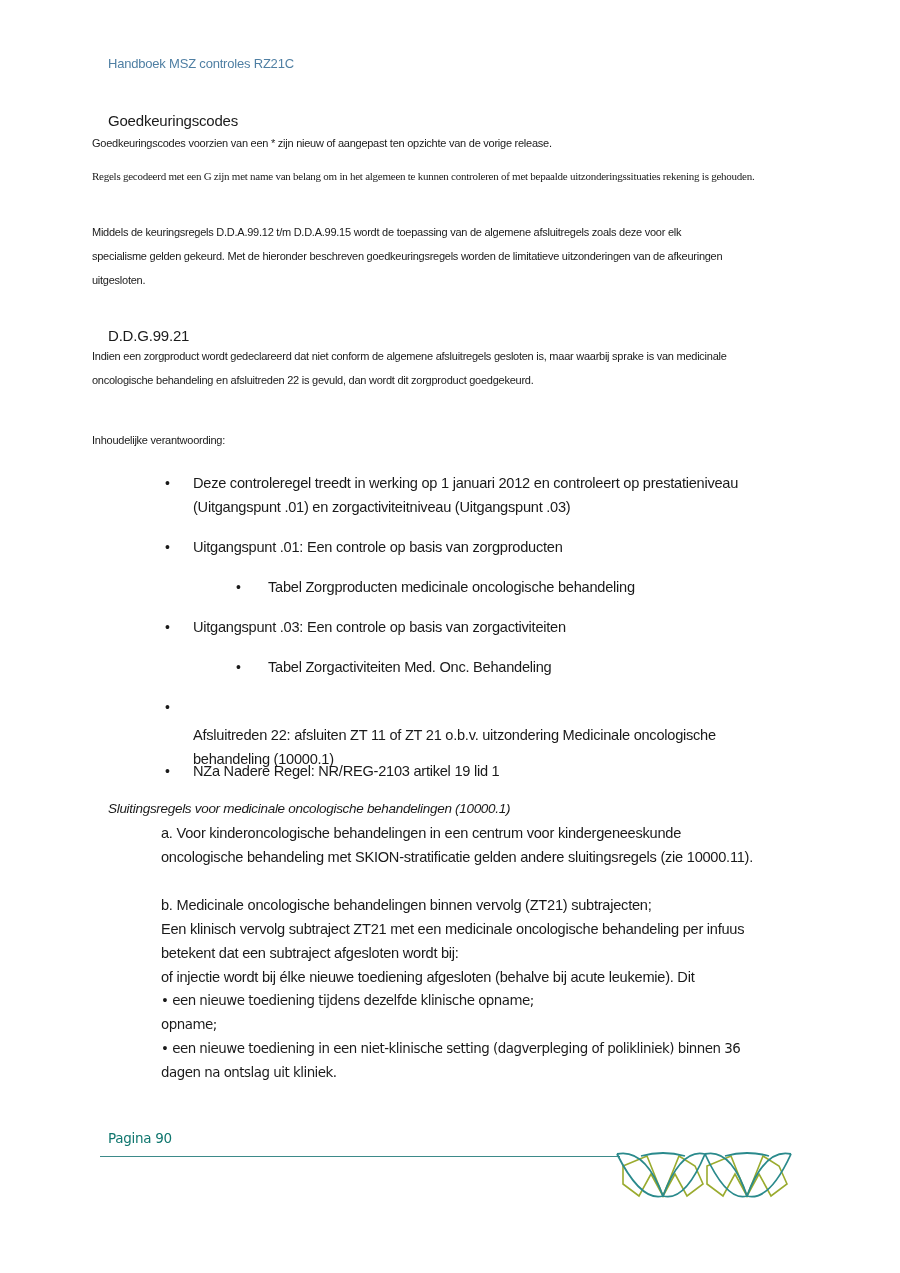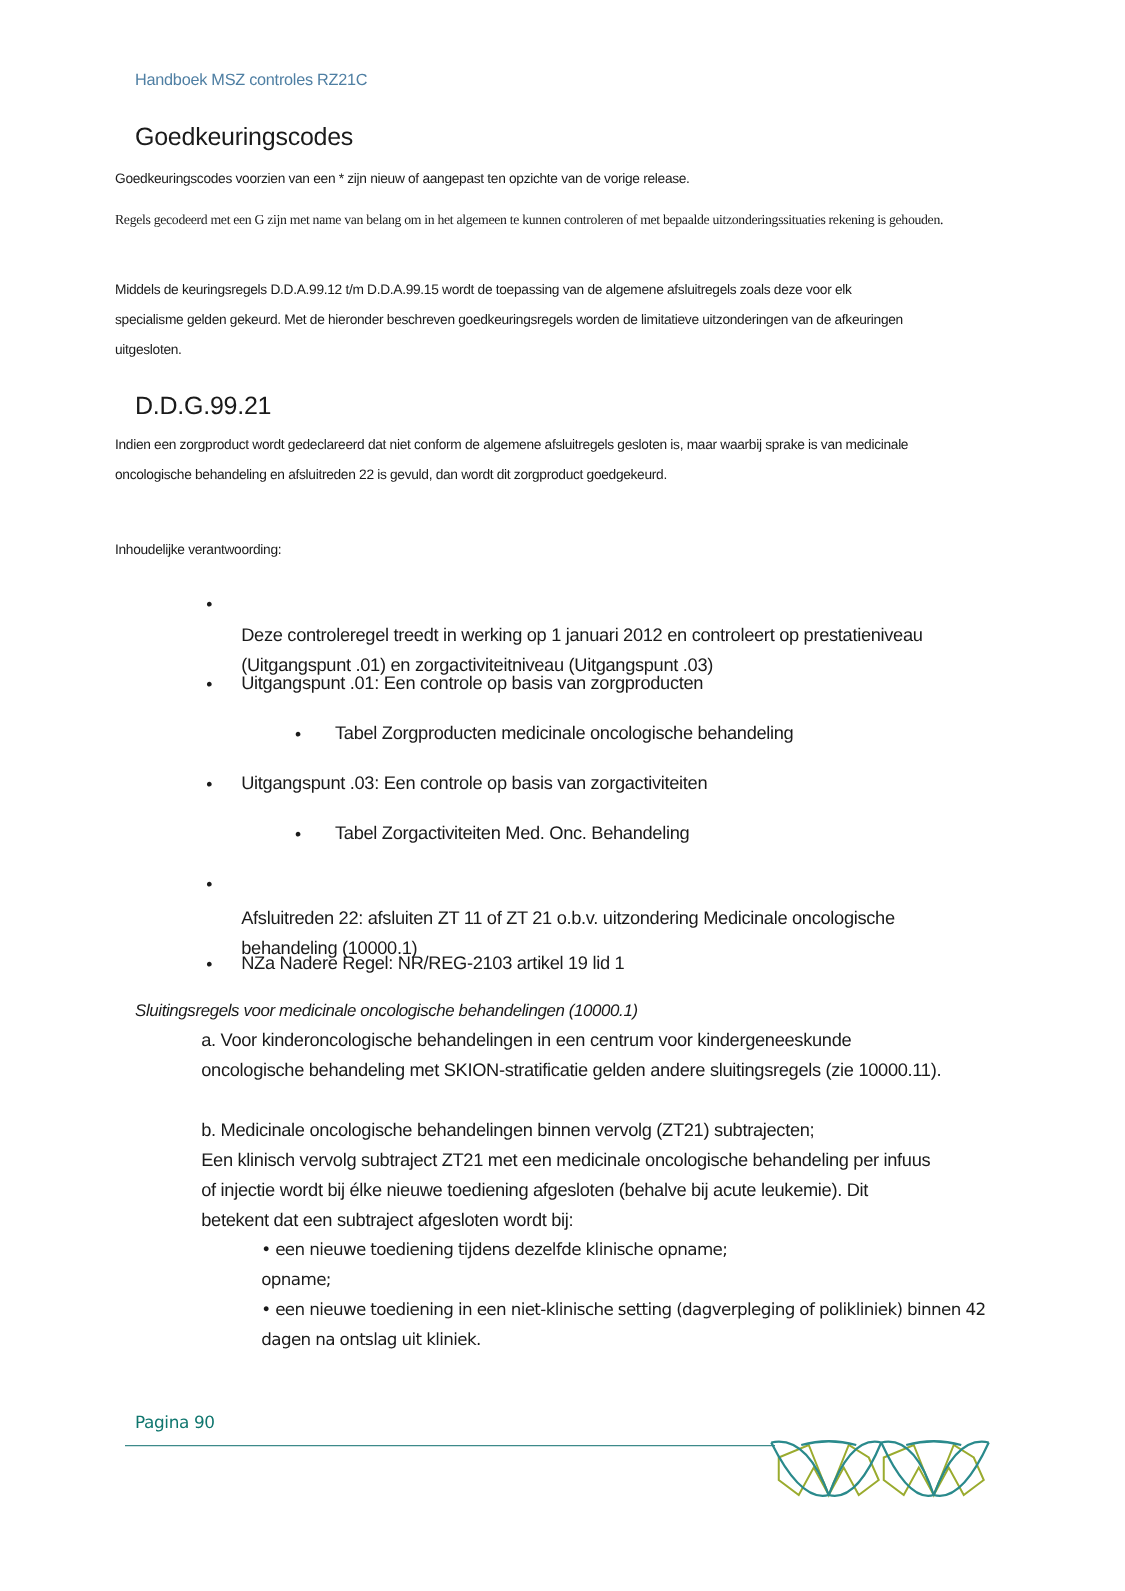--- a/index.html
+++ b/index.html
@@ -22,24 +22,25 @@
     }
     .abs { position: absolute; margin: 0; }
     .running-header {
       left: 108px; top: 56px;
       font-size: 13px;
       color: #4f7fa3;
       letter-spacing: -0.2px;
     }
     .h1 {
       left: 108px;
-      font-size: 20px;
+      font-size: 15px;
       font-weight: normal;
       color: #1a1a1a;
       letter-spacing: -0.2px;
+      margin-top: 13px;
     }
     .p {
       left: 92px;
       width: 690px;
       font-size: 11px;
       line-height: 24px;
       letter-spacing: -0.25px;
     }
     .bullet-row {
       position: absolute;
@@ -72,21 +73,20 @@
       width: 650px;
       font-size: 14.6px;
       line-height: 24px;
       letter-spacing: -0.25px;
     }
     .indent-block .line { display: block; white-space: nowrap; }
     .calibri-like {
       font-family: "DejaVu Sans", sans-serif;
       font-size: 13.4px;
       letter-spacing: -0.5px;
-      margin-left: 48px;
     }
     .footer-label {
       left: 108px; top: 1130px;
       font-family: "DejaVu Sans", sans-serif;
       font-size: 13.5px;
       color: #0f766e;
       letter-spacing: -0.3px;
     }
     .footer-line {
       left: 100px; top: 1156px;
@@ -111,21 +111,21 @@
   <p class="abs p" style="top:220px; width:640px;">Middels de keuringsregels D.D.A.99.12 t/m D.D.A.99.15 wordt de toepassing van de algemene afsluitregels zoals deze voor elk specialisme gelden gekeurd. Met de hieronder beschreven goedkeuringsregels worden de limitatieve uitzonderingen van de afkeuringen uitgesloten.</p>
 
   <h1 class="abs h1" style="top:314px;">D.D.G.99.21</h1>
 
   <p class="abs p" style="top:344px; width:680px;">Indien een zorgproduct wordt gedeclareerd dat niet conform de algemene afsluitregels gesloten is, maar waarbij sprake is van medicinale oncologische behandeling en afsluitreden 22 is gevuld, dan wordt dit zorgproduct goedgekeurd.</p>
 
   <p class="abs p" style="top:428px;">Inhoudelijke verantwoording:</p>
 
   <div class="bullet-row" style="top:471px;">
     <span class="dot">•</span>
-    <span class="txt" style="width:590px;margin-top:26px;">Deze controleregel treedt in werking op 1 januari 2012 en controleert op prestatieniveau (Uitgangspunt .01) en zorgactiviteitniveau (Uitgangspunt .03)</span>
+    <span class="txt" style="width:590px;">Deze controleregel treedt in werking op 1 januari 2012 en controleert op prestatieniveau (Uitgangspunt .01) en zorgactiviteitniveau (Uitgangspunt .03)</span>
   </div>
 
   <div class="bullet-row" style="top:535px;">
     <span class="dot">•</span>
     <span class="txt">Uitgangspunt .01: Een controle op basis van zorgproducten</span>
   </div>
 
   <div class="bullet-row nested" style="top:575px;">
     <span class="dot">•</span>
     <span class="txt">Tabel Zorgproducten medicinale oncologische behandeling</span>
@@ -154,25 +154,25 @@
   <p class="abs italic-head" style="top:801px;">Sluitingsregels voor medicinale oncologische behandelingen (10000.1)</p>
 
   <div class="abs indent-block" style="top:821px;">
     <span class="line">a. Voor kinderoncologische behandelingen in een centrum voor kindergeneeskunde</span>
     <span class="line">oncologische behandeling met SKION-stratificatie gelden andere sluitingsregels (zie 10000.11).</span>
   </div>
 
   <div class="abs indent-block" style="top:893px;">
     <span class="line">b. Medicinale oncologische behandelingen binnen vervolg (ZT21) subtrajecten;</span>
     <span class="line">Een klinisch vervolg subtraject ZT21 met een medicinale oncologische behandeling per infuus</span>
+    <span class="line">betekent dat een subtraject afgesloten wordt bij:</span>
     <span class="line">of injectie wordt bij élke nieuwe toediening afgesloten (behalve bij acute leukemie). Dit</span>
-    <span class="line">betekent dat een subtraject afgesloten wordt bij:</span>
     <span class="line calibri-like">• een nieuwe toediening tijdens dezelfde klinische opname;</span>
     <span class="line calibri-like">opname;</span>
-    <span class="line calibri-like">• een nieuwe toediening in een niet-klinische setting (dagverpleging of polikliniek) binnen 42</span>
+    <span class="line calibri-like">• een nieuwe toediening in een niet-klinische setting (dagverpleging of polikliniek) binnen 36</span>
     <span class="line calibri-like">dagen na ontslag uit kliniek.</span>
   </div>
 
   <p class="abs footer-label">Pagina 90</p>
   <div class="abs footer-line"></div>
 
   <svg class="abs footer-logo" width="180" height="50" viewBox="0 0 180 50">
     <g fill="none" stroke-width="1.6">
       <path id="olive-path" d="M8 14 L32 4 L48 44 L64 4 L80 14 L88 32 L72 44 L60 22 L48 44 L36 22 L24 44 L8 32 Z" stroke="#9aab2e"></path>
       <path d="M92 14 L116 4 L132 44 L148 4 L164 14 L172 32 L156 44 L144 22 L132 44 L120 22 L108 44 L92 32 Z" stroke="#9aab2e"></path>

